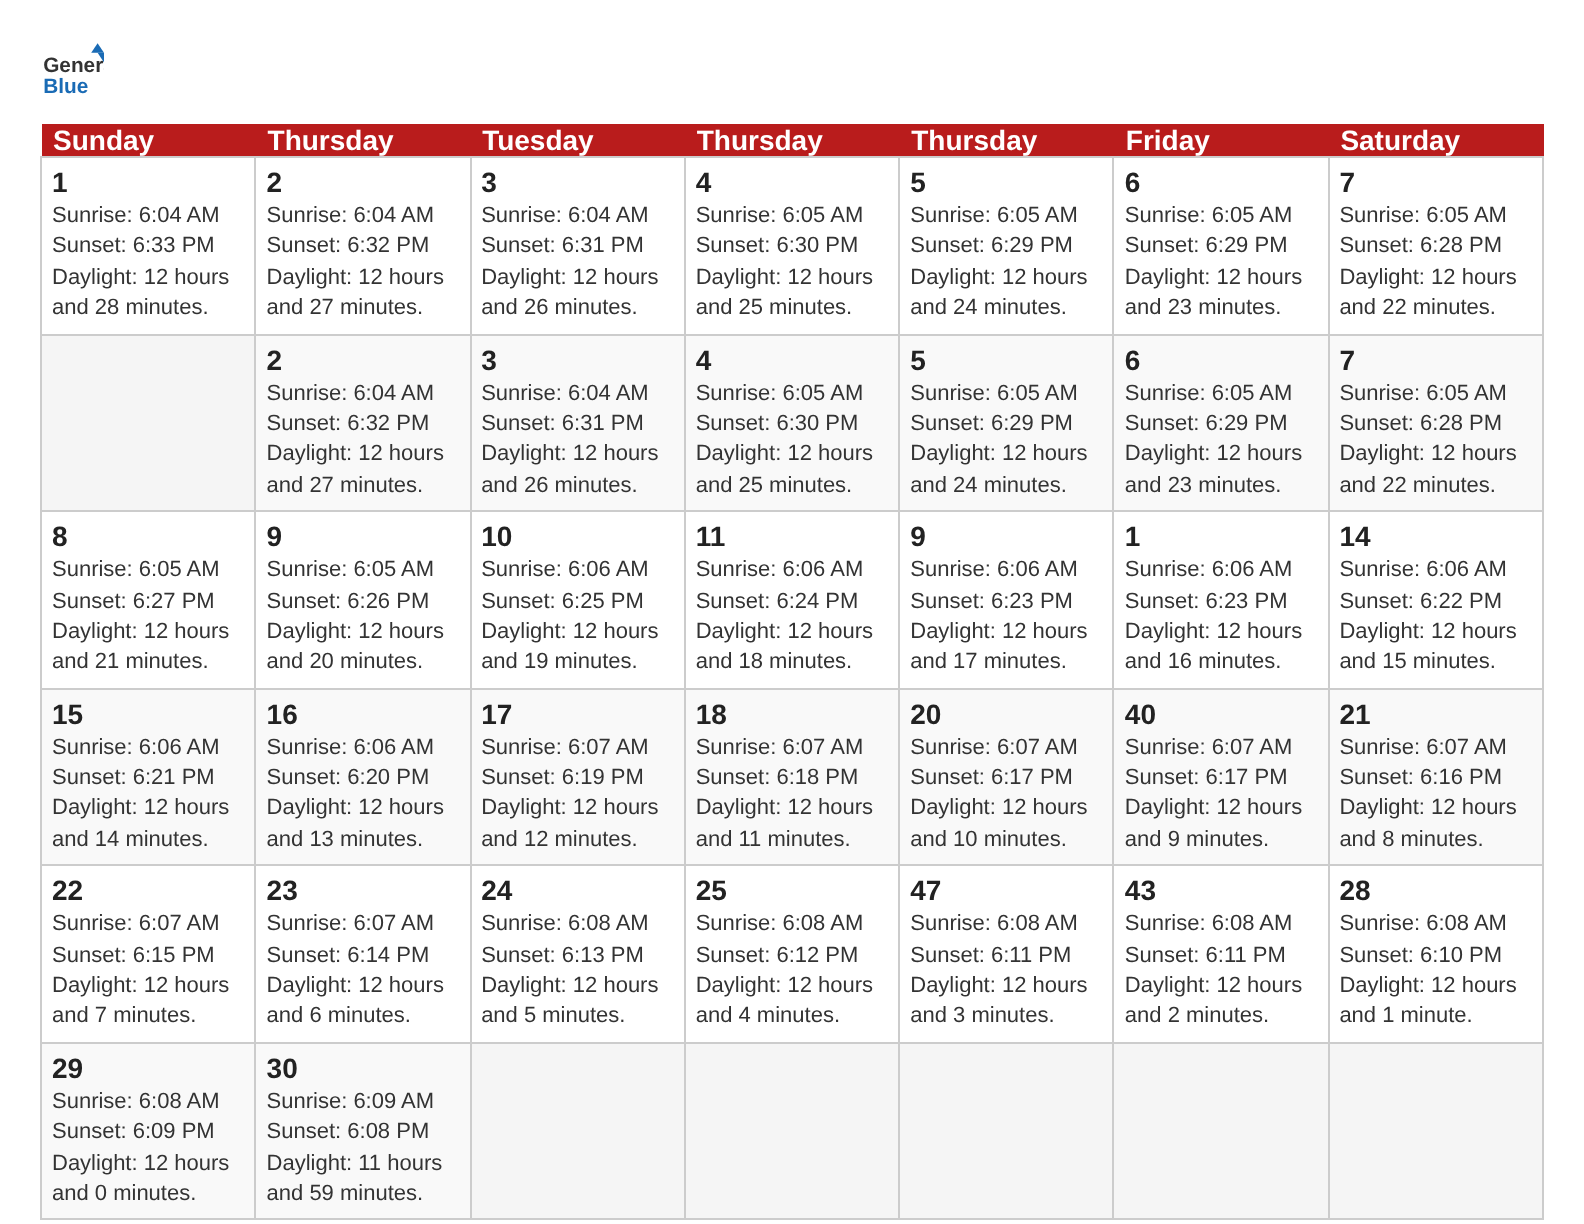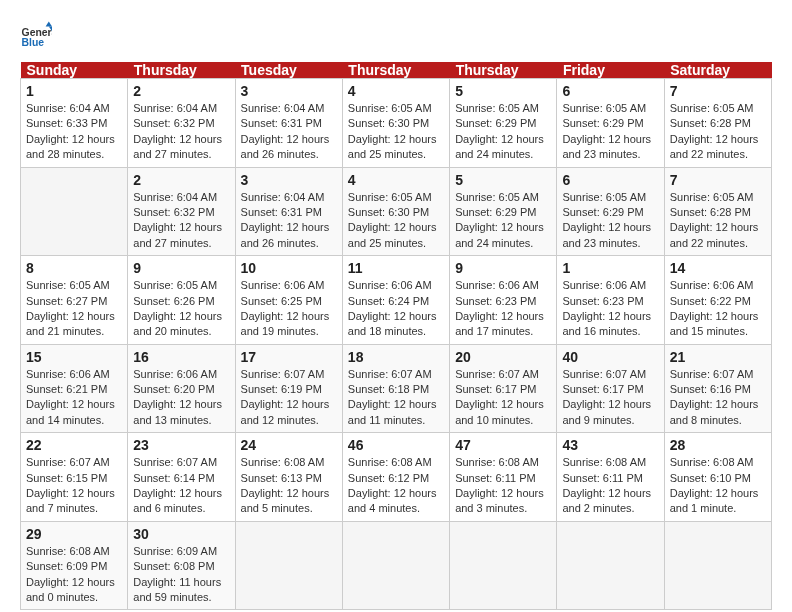--- a/index.html
+++ b/index.html
@@ -351,21 +351,21 @@
       </td>
         <td>
         <div class="day-num">24</div>
         <div class="day-info">
           Sunrise: 6:08 AM<br>
           Sunset: 6:13 PM<br>
           Daylight: 12 hours and 5 minutes.
         </div>
       </td>
         <td>
-        <div class="day-num">46</div>
+        <div class="day-num">25</div>
         <div class="day-info">
           Sunrise: 6:08 AM<br>
           Sunset: 6:12 PM<br>
           Daylight: 12 hours and 4 minutes.
         </div>
       </td>
         <td>
         <div class="day-num">47</div>
         <div class="day-info">
           Sunrise: 6:08 AM<br>

